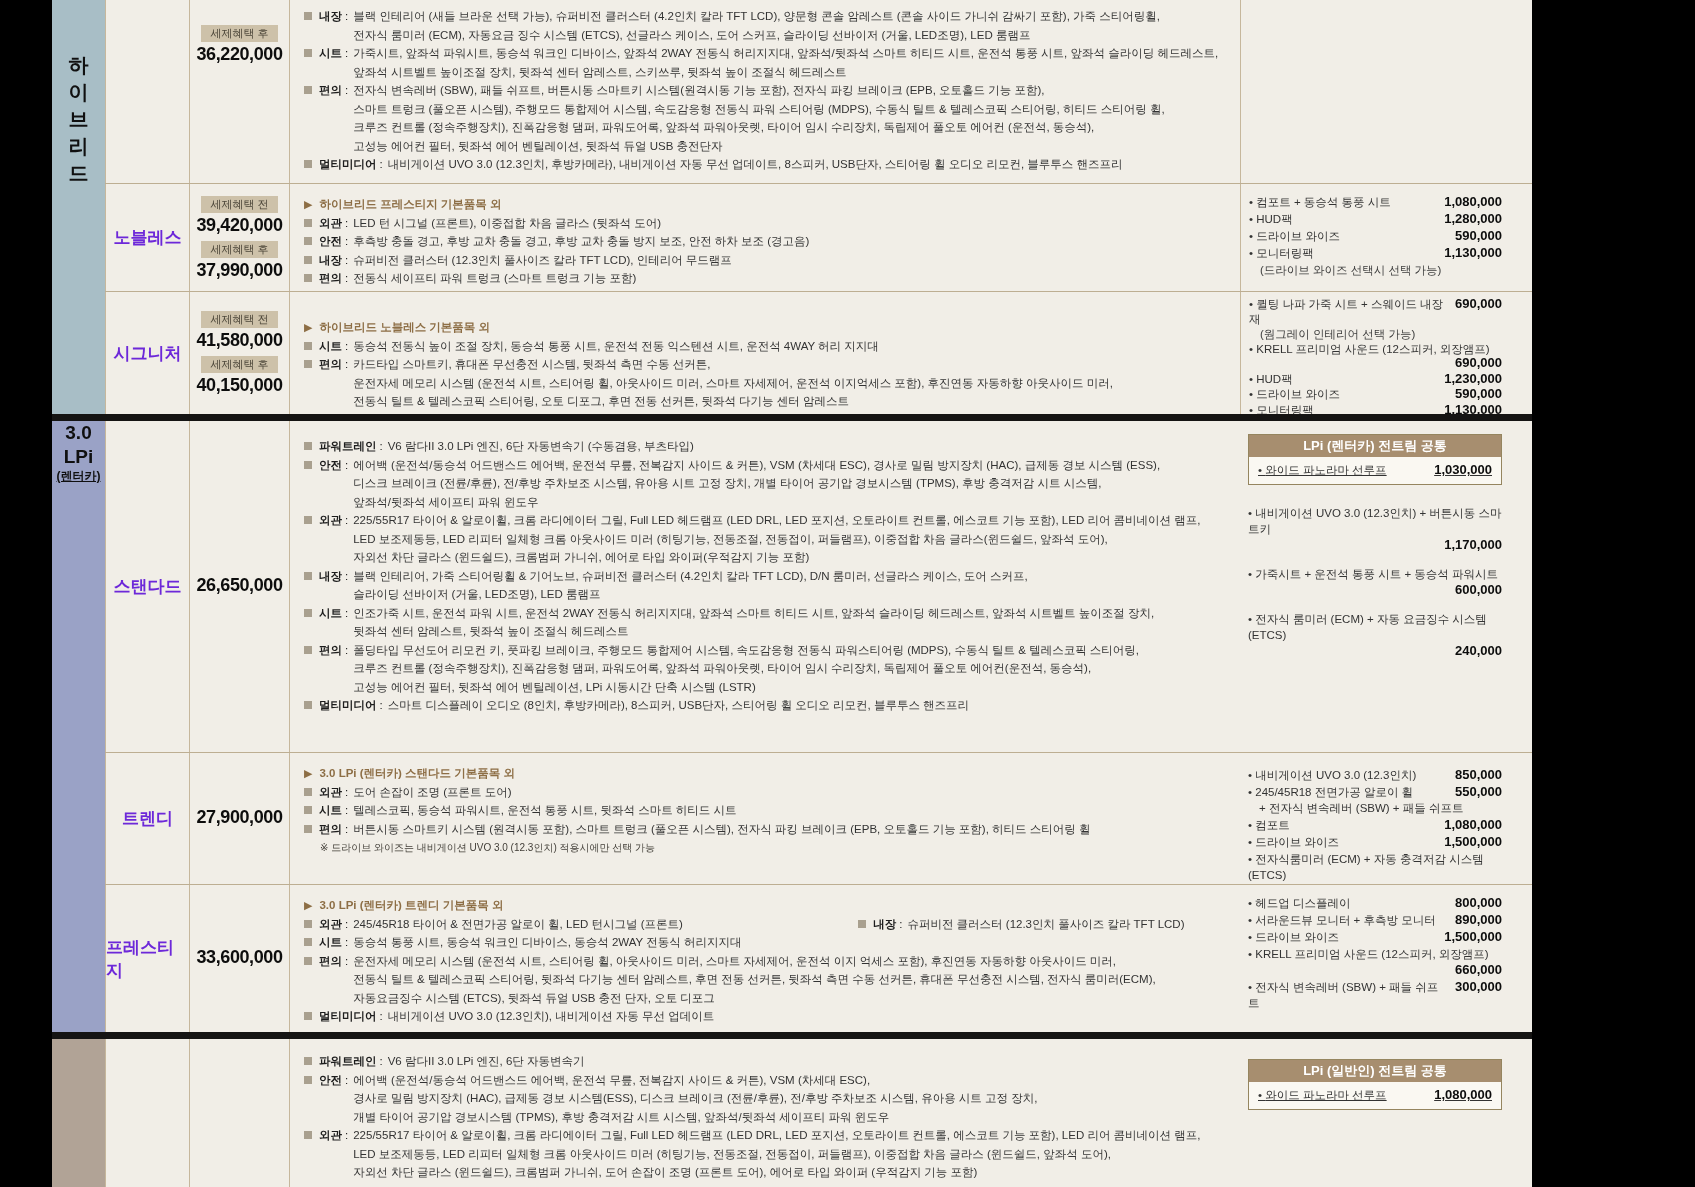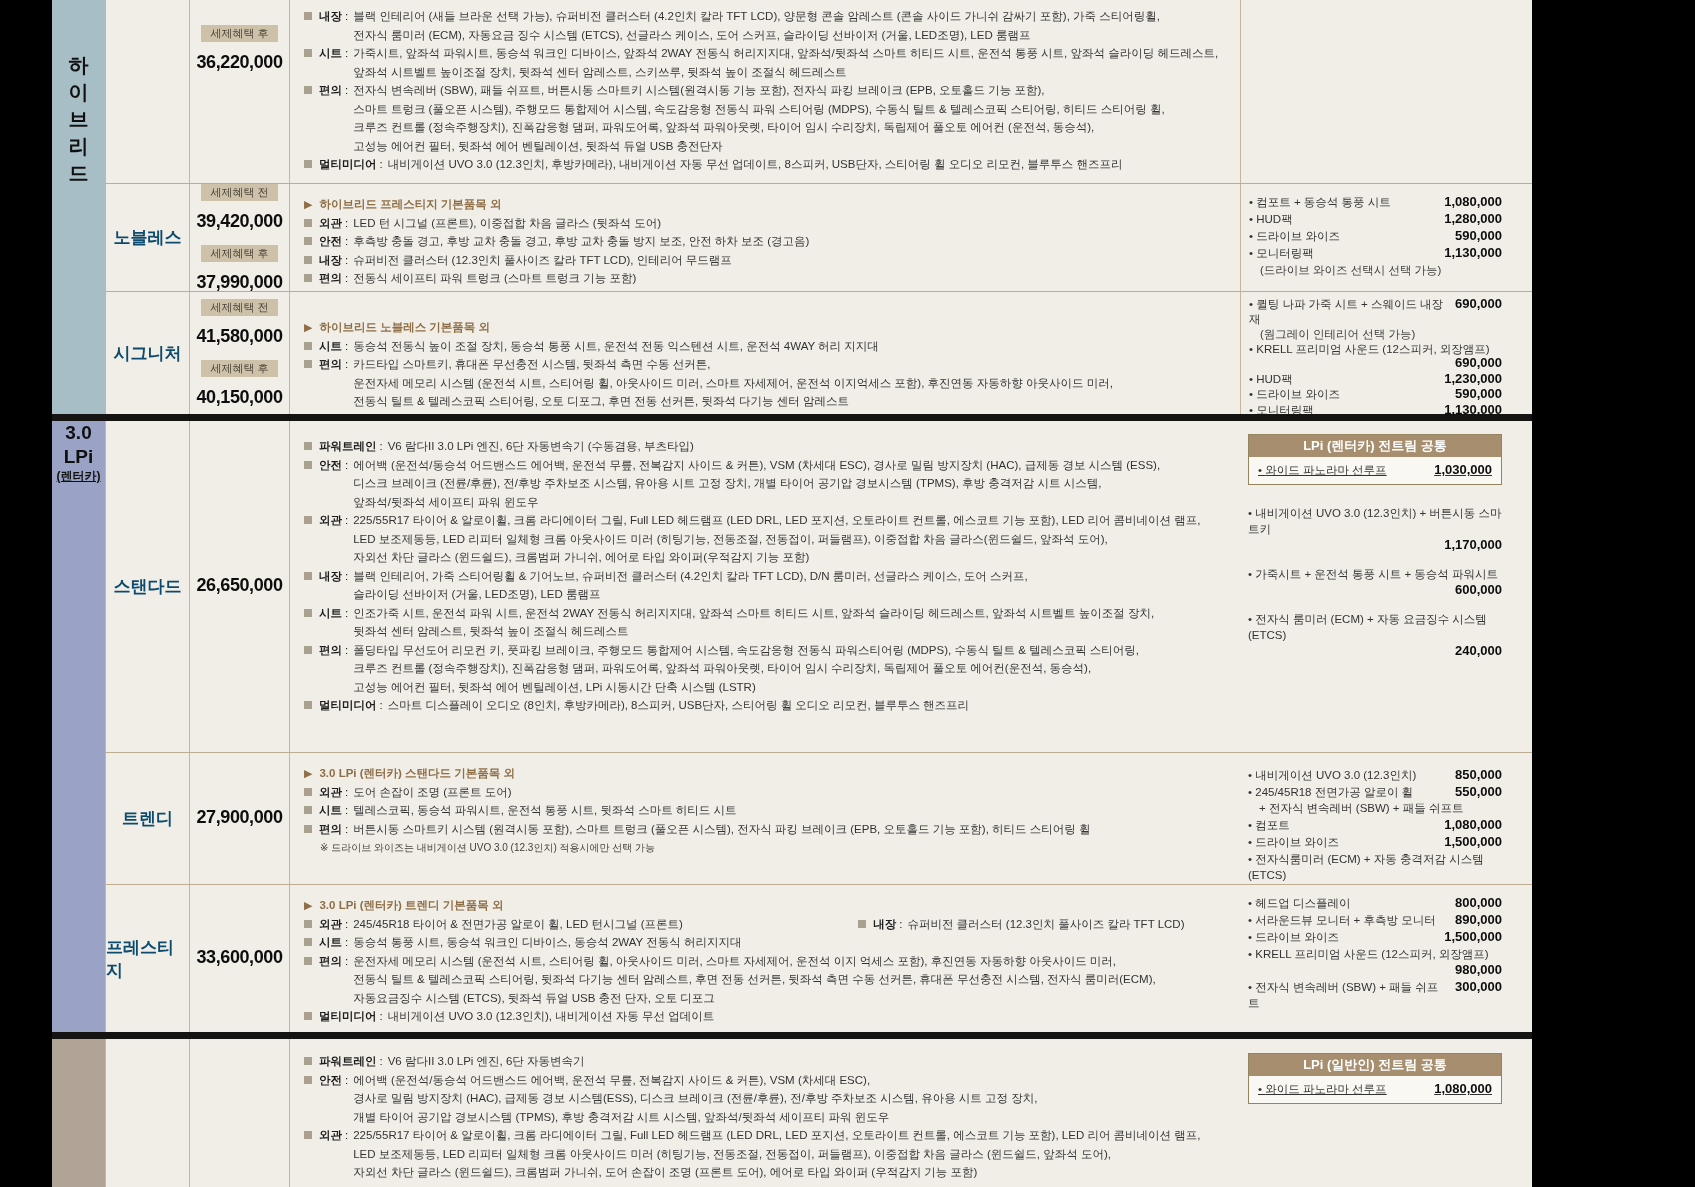--- a/index.html
+++ b/index.html
@@ -12,24 +12,24 @@
   .label-col{flex:0 0 53px;display:block;}
   .label-col.vert{padding-top:52px;}
   .vchar{font-size:20px;font-weight:700;line-height:27px;text-align:center;color:#101010;}
   .hlabel{text-align:center;font-weight:700;color:#101010;}
   .hline{font-size:19px;line-height:24px;}
   .hsub{font-size:12px;line-height:15px;font-weight:700;text-decoration:underline;}
   .sec-rows{flex:1;display:flex;flex-direction:column;}
   .row{display:flex;box-sizing:border-box;overflow:hidden;}
   .row + .row{border-top:1px solid #bdae92;}
   .trim-col{flex:0 0 85px;display:flex;align-items:center;justify-content:center;
-            font-size:17px;font-weight:700;color:#0c4a6e;
+            font-size:17px;font-weight:700;color:#6d28d9;
             border-left:1px solid #c6b79c;border-right:1px solid #c6b79c;box-sizing:border-box;}
   .price-col{flex:0 0 100px;display:flex;flex-direction:column;align-items:center;justify-content:center;
-             border-right:1px solid #c6b79c;box-sizing:border-box;gap:8px;}
+             border-right:1px solid #c6b79c;box-sizing:border-box;}
   .badge{background:#cdc1a9;color:#4c4639;font-size:11px;line-height:17px;padding:0 9px;margin:3px 0 2px;}
   .price-val{font-size:18px;font-weight:700;letter-spacing:-0.4px;line-height:21px;margin-bottom:2px;color:#0d0d0d;white-space:nowrap;}
   .content-col{flex:1;box-sizing:border-box;padding:10px 4px 0 14px;font-size:11.5px;line-height:18.5px;color:#333;overflow:hidden;}
   .options-col{flex:0 0 292px;box-sizing:border-box;padding:8px 30px 0 8px;font-size:11.5px;line-height:16px;color:#333;overflow:hidden;}
   .s0 .options-col{border-left:1px solid #c6b79c;}
   
   .s0r0{height:183px}.s0r1{height:108px}.s0r2{height:123px}
   .s1r0{height:331px}.s1r1{height:132px}.s1r2{height:148px}
   .s2r0{height:148px}
   
@@ -39,21 +39,21 @@
   .s1r0 .content-col{padding-top:16px}
   .s1r1 .content-col{padding-top:11px}
   .s1r2 .content-col{padding-top:11px}
   .s2r0 .content-col{padding-top:13px}
   .s0r0 .price-col{justify-content:flex-start;padding-top:22px}
   .s0r1 .options-col{padding-top:10px}
   .s0r2 .options-col{padding-top:5px;line-height:14.5px;}
   .s1r0 .options-col{padding-top:13px}
   .s1r1 .options-col{padding-top:14px}
   .s1r2 .options-col{padding-top:10px}
-  .s2r0 .options-col{padding-top:14px}
+  .s2r0 .options-col{padding-top:20px}
   
   .feat{display:flex;align-items:flex-start;}
   .fbullet{width:8px;height:8px;background:#a9a08f;margin:5px 7px 0 0;flex:0 0 8px;}
   .flabel{font-weight:700;color:#1d1d1d;white-space:nowrap;}
   .fcolon{margin:0 5px 0 3px;color:#1d1d1d;}
   .ftext{color:#333;white-space:pre-line;word-break:keep-all;}
   .ftext.fixed{flex:0 0 505px;}
   .feat-heading{color:#8d6e45;font-weight:700;display:flex;align-items:flex-start;}
   .feat-heading .arrow{margin-right:7px;font-size:11px;color:#8d6e45;}
   .cnote{color:#44403a;font-size:10px;padding-left:16px;line-height:20px;}
@@ -458,21 +458,21 @@
                 </div>
               </div>
               <div class="opt">
                 <div class="opt-main">
                   <span class="opt-label">드라이브 와이즈</span>
                   <span class="opt-price">1,500,000</span>
                 </div>
               </div>
               <div class="opt">
                 <div class="opt-label">KRELL 프리미엄 사운드 (12스피커, 외장앰프)</div>
-                <div class="opt-price-line">980,000</div>
+                <div class="opt-price-line">660,000</div>
               </div>
               <div class="opt">
                 <div class="opt-main">
                   <span class="opt-label">전자식 변속레버 (SBW) + 패들 쉬프트</span>
                   <span class="opt-price">300,000</span>
                 </div>
               </div>
             </div>
           </div>
         </div>

